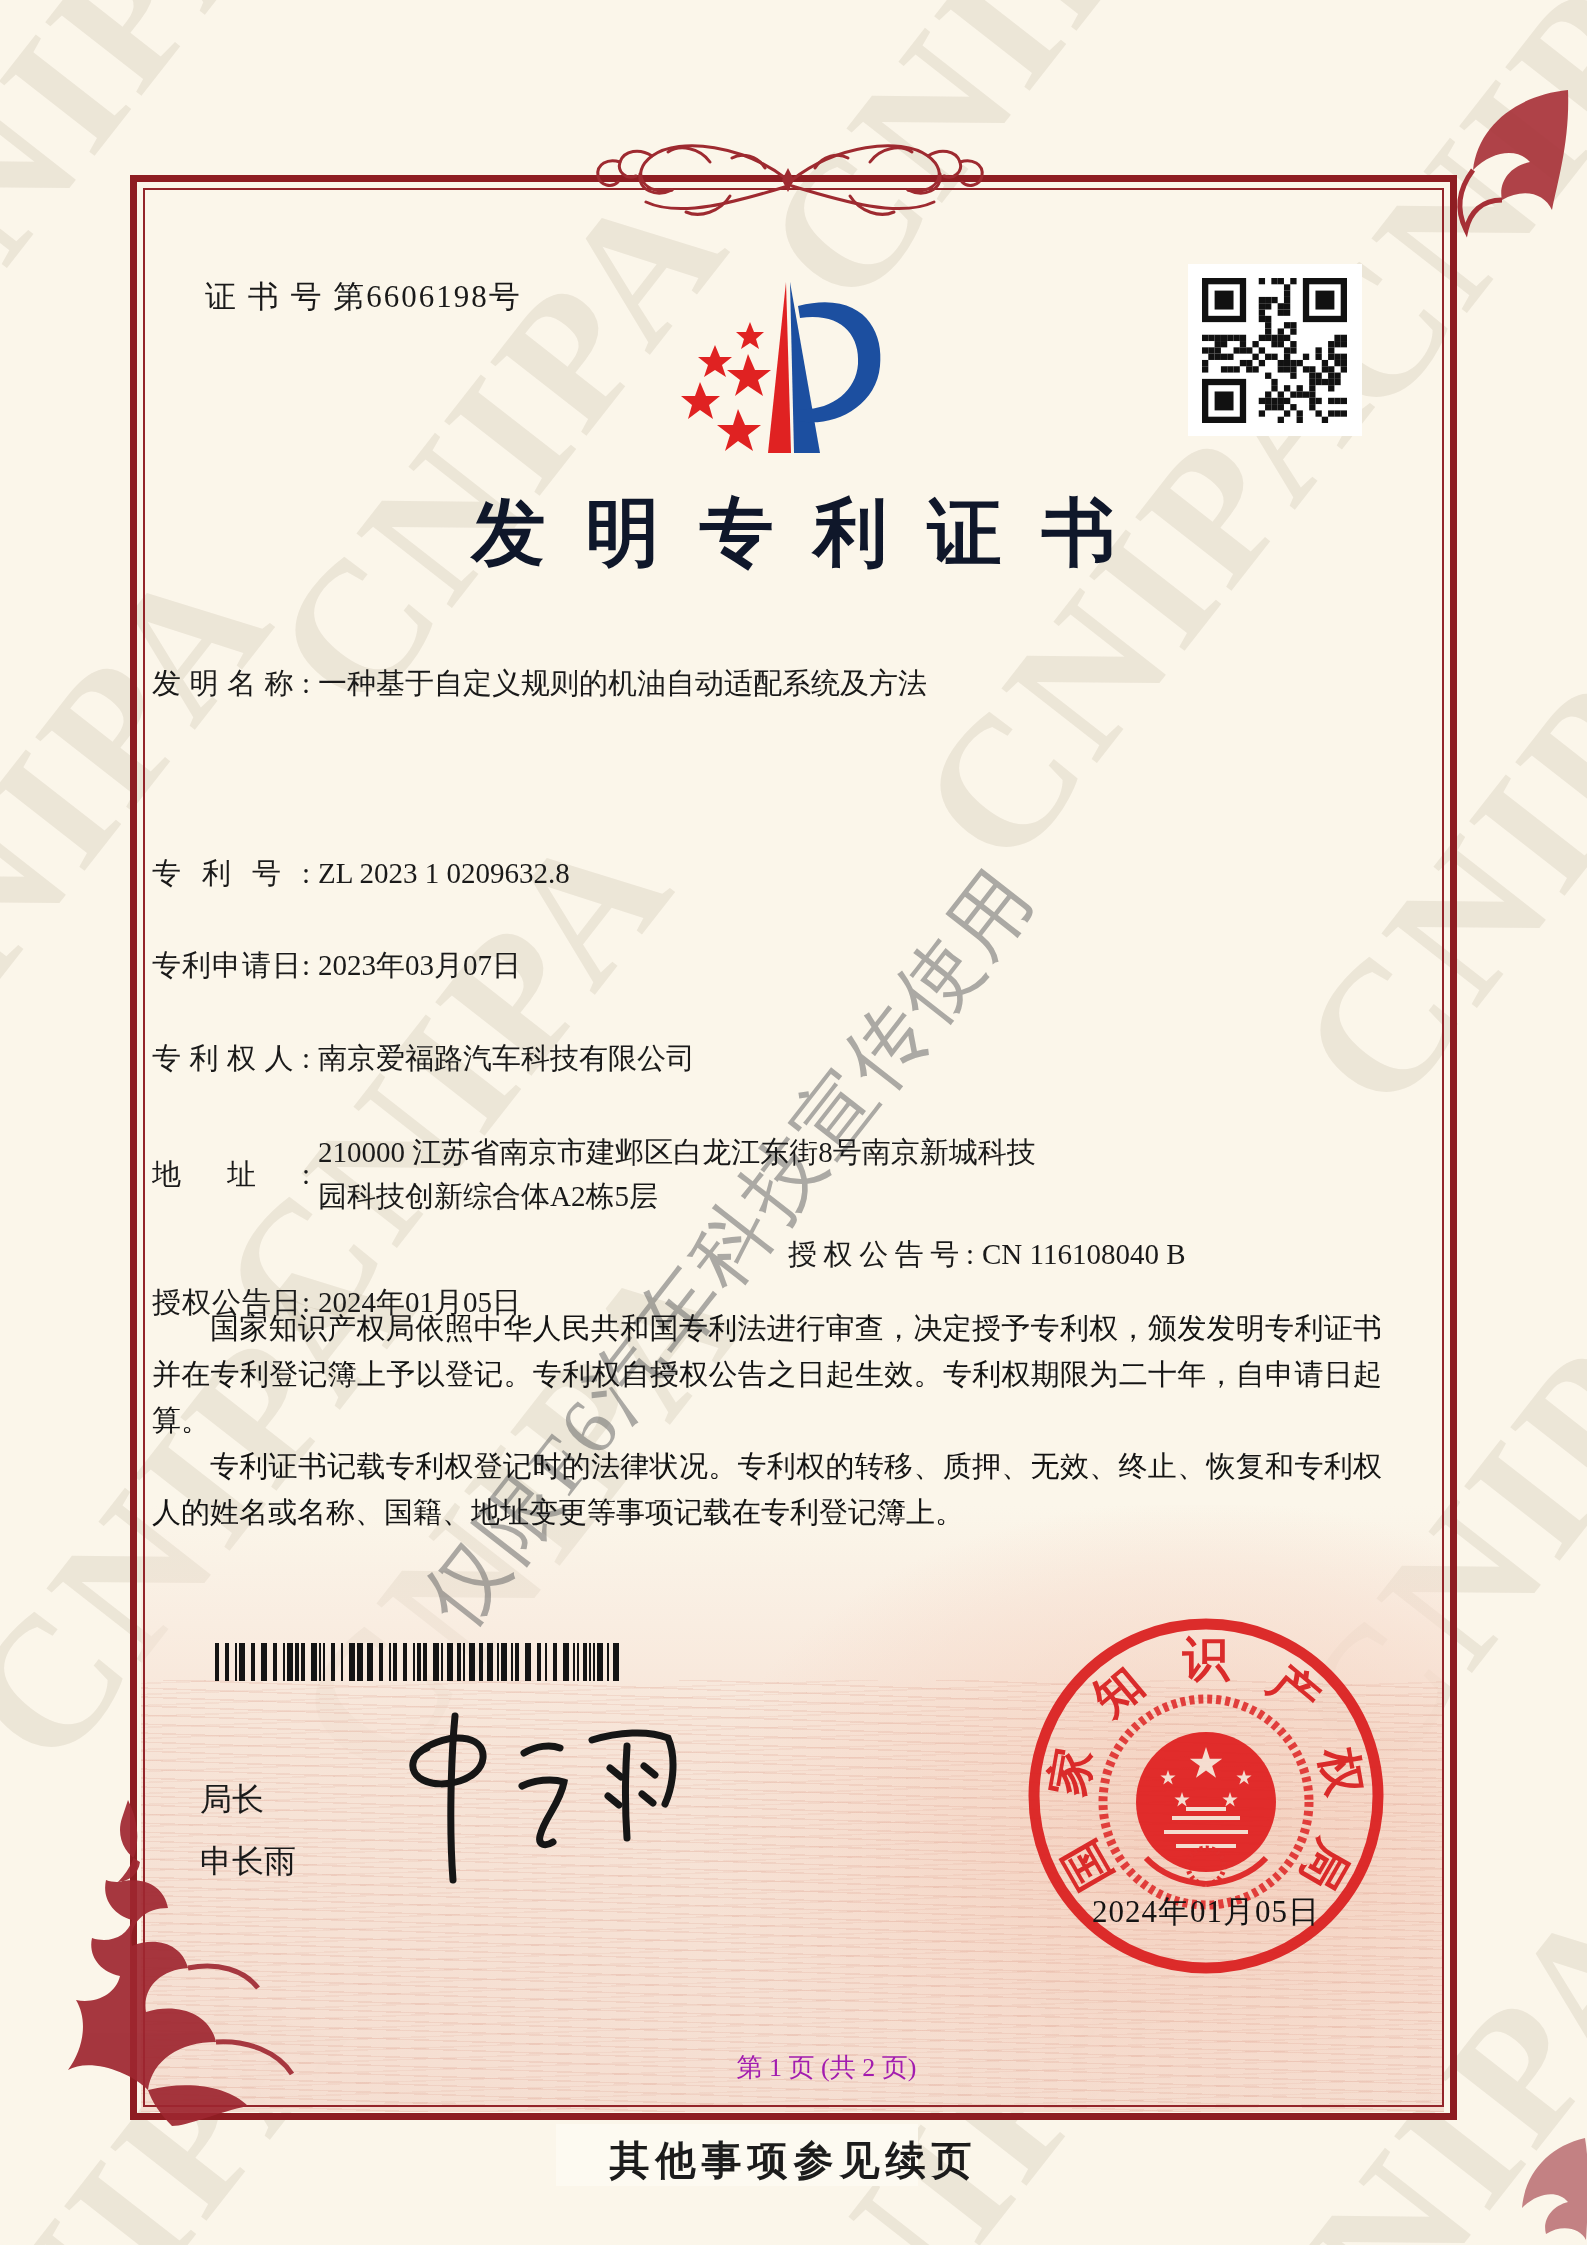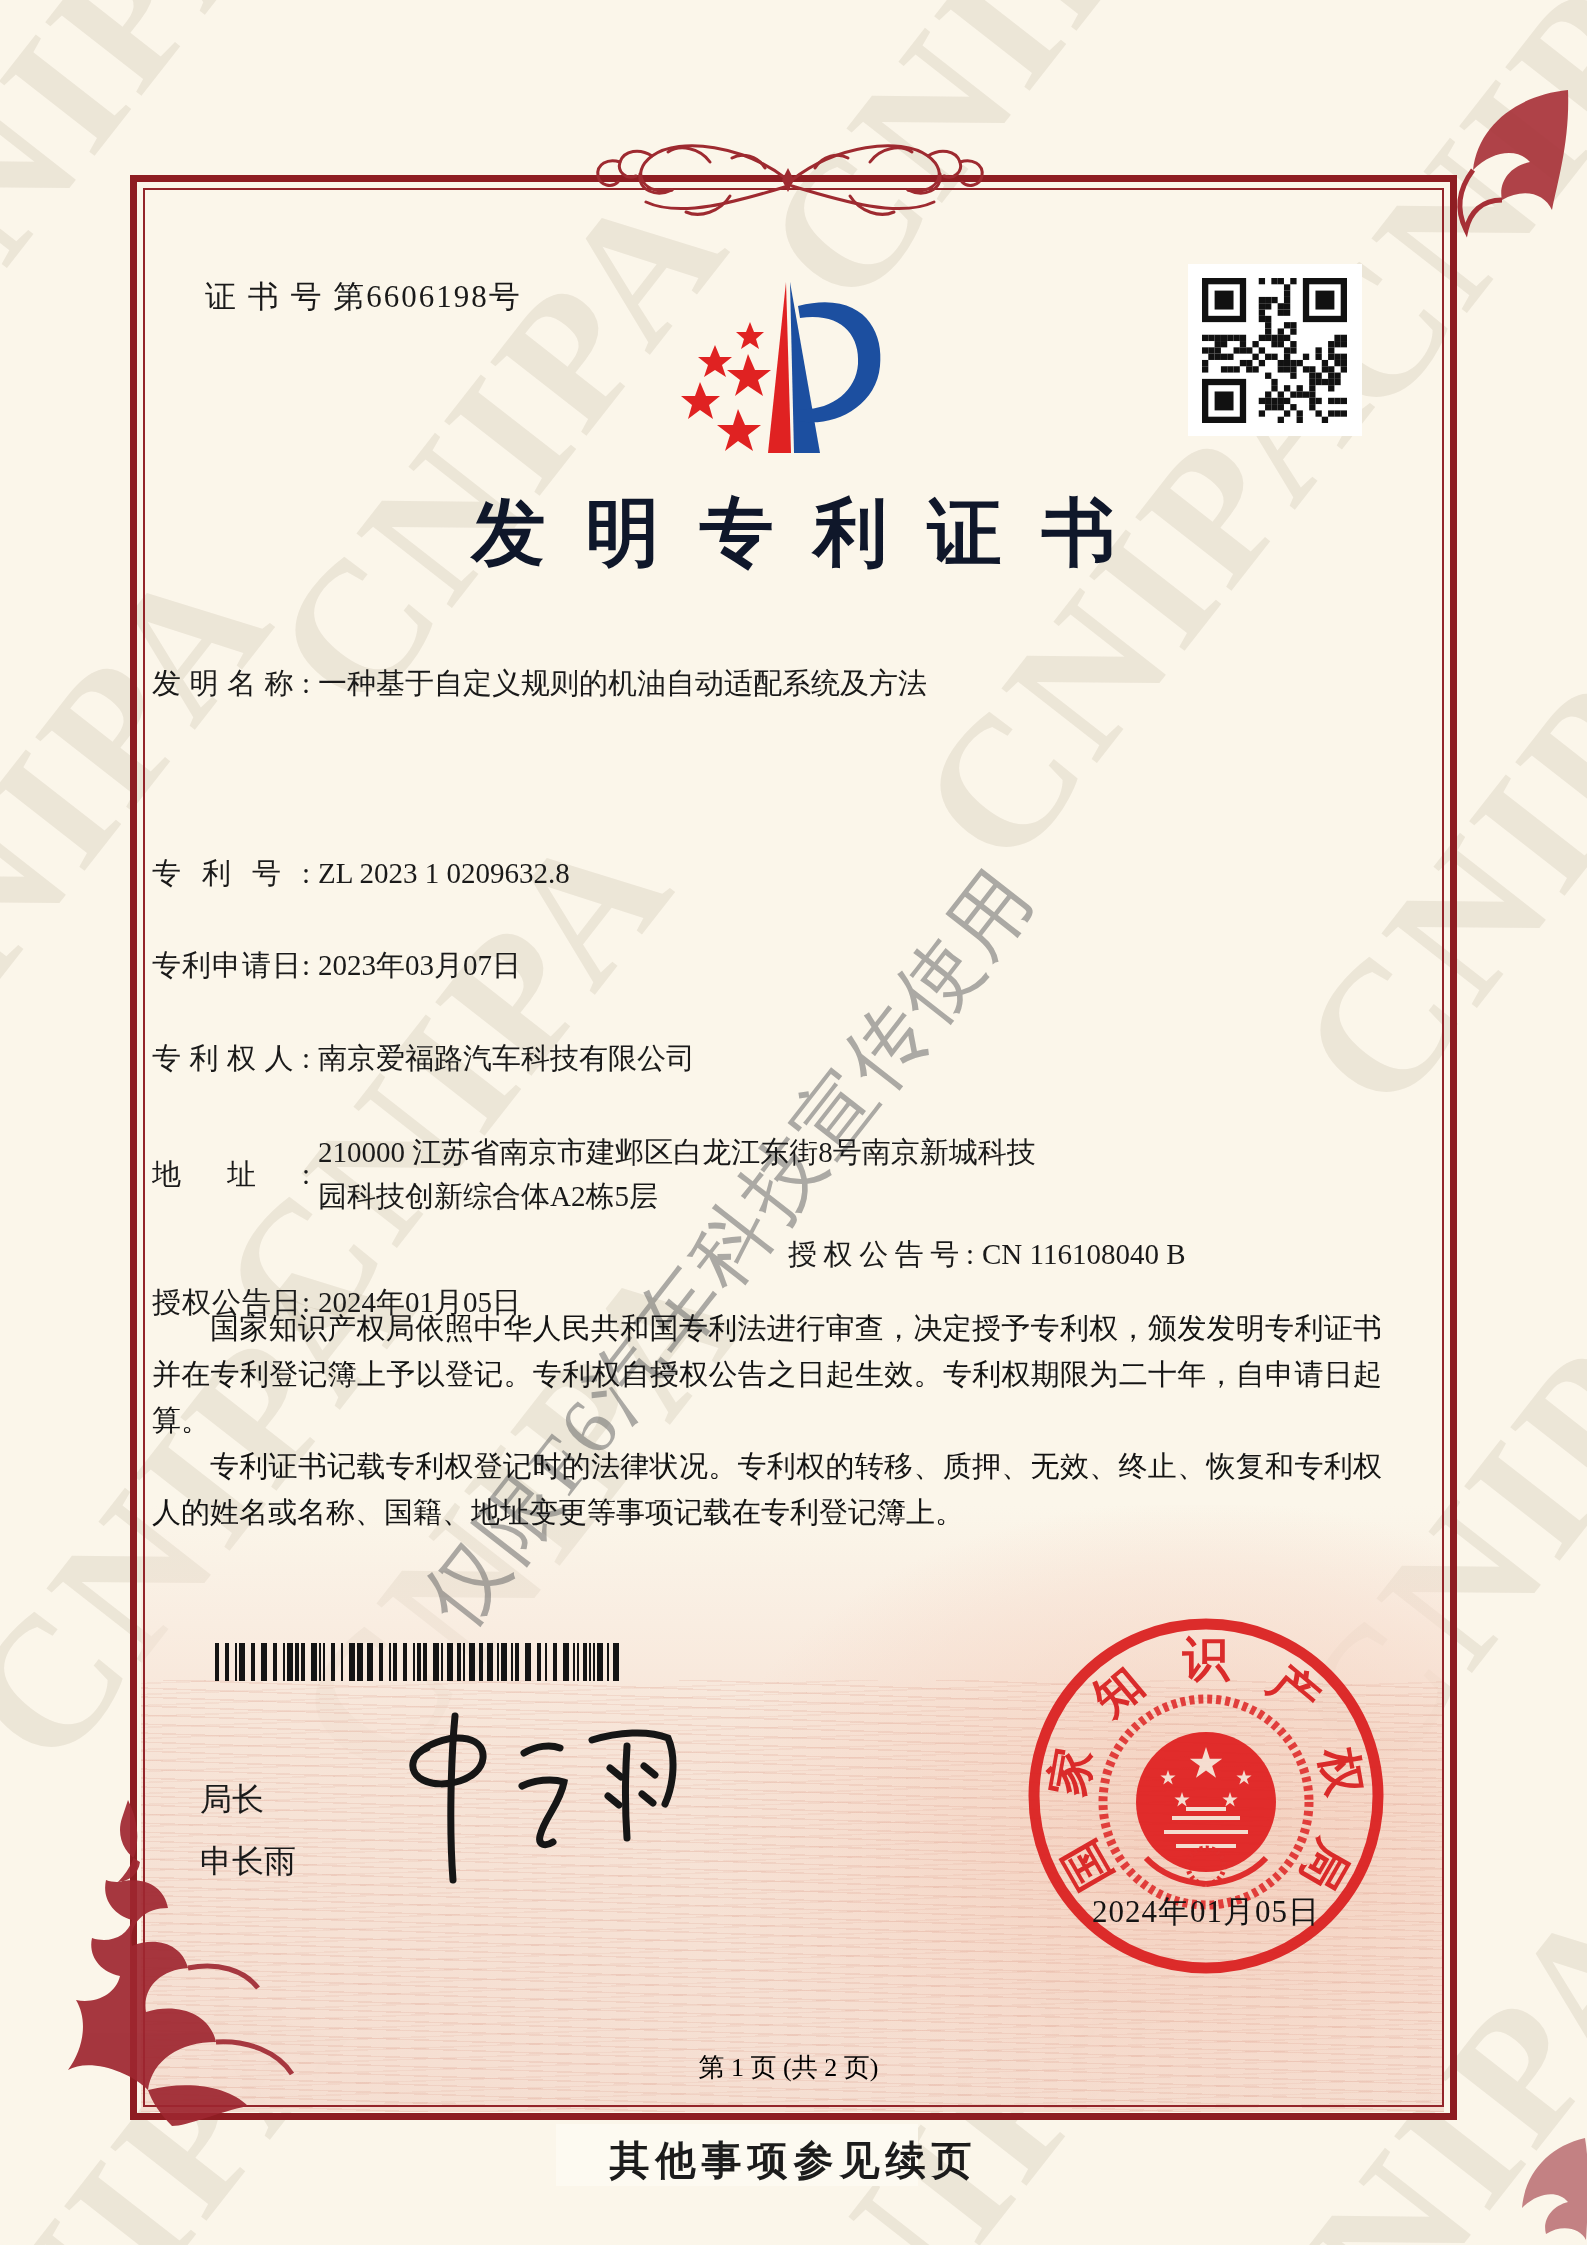--- a/index.html
+++ b/index.html
@@ -93,21 +93,21 @@
   .seal svg{position:absolute; left:0; top:0;}
   .seal-arc-char{
     position:absolute; font-size:47px; font-weight:bold; color:#d92121; z-index:13;
     font-family:"Liberation Serif","DejaVu Serif",serif;
   }
   .seal-date{
     position:absolute; left:1016px; top:1891px; width:380px; text-align:center;
     font-size:31px; color:#141414; letter-spacing:1px; z-index:14;
   }
   
-  .page-num{position:absolute; left:130px; top:2050px; width:1317px; text-align:center; font-size:26px; z-index:6; color:#000000;}
+  .page-num{position:absolute; left:130px; top:2050px; width:1317px; text-align:center; font-size:26px; z-index:6; color:#a21caf;padding-left:38px;}
   .cont-patch{position:absolute; left:556px; top:2124px; width:362px; height:62px; background:#fdfaf1; z-index:6;}
   .cont-note{
     position:absolute; left:130px; top:2133px; width:1327px; text-align:center;
     font-size:40px; font-weight:600; letter-spacing:6px; z-index:7; color:#1c1c1c;
   }
 </style>
 </head>
 <body>
 
 <div class="page">

